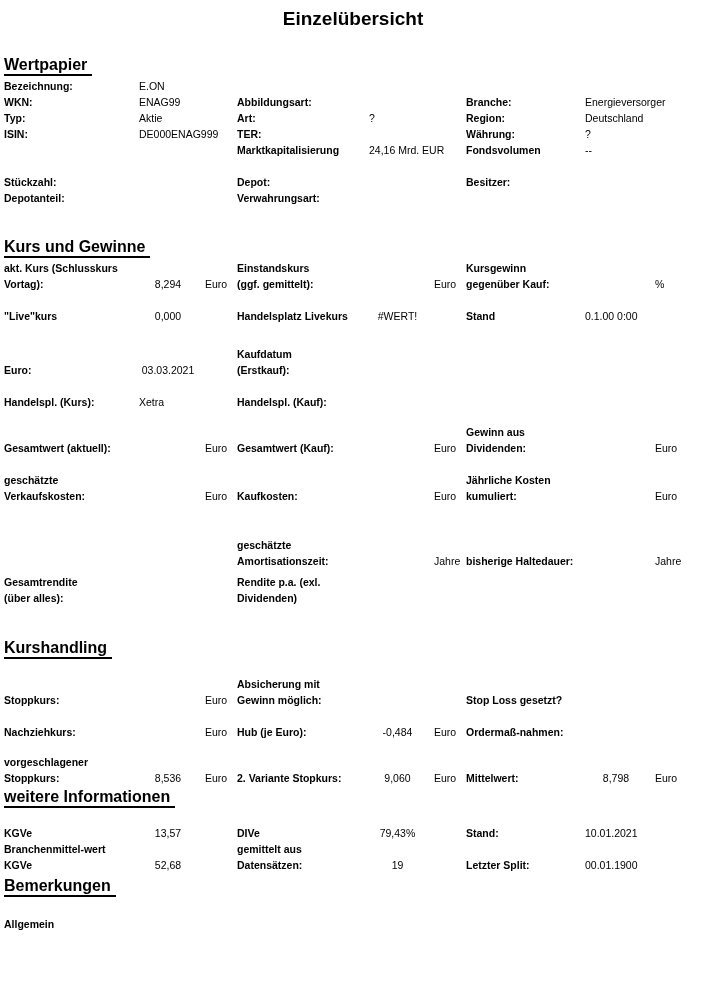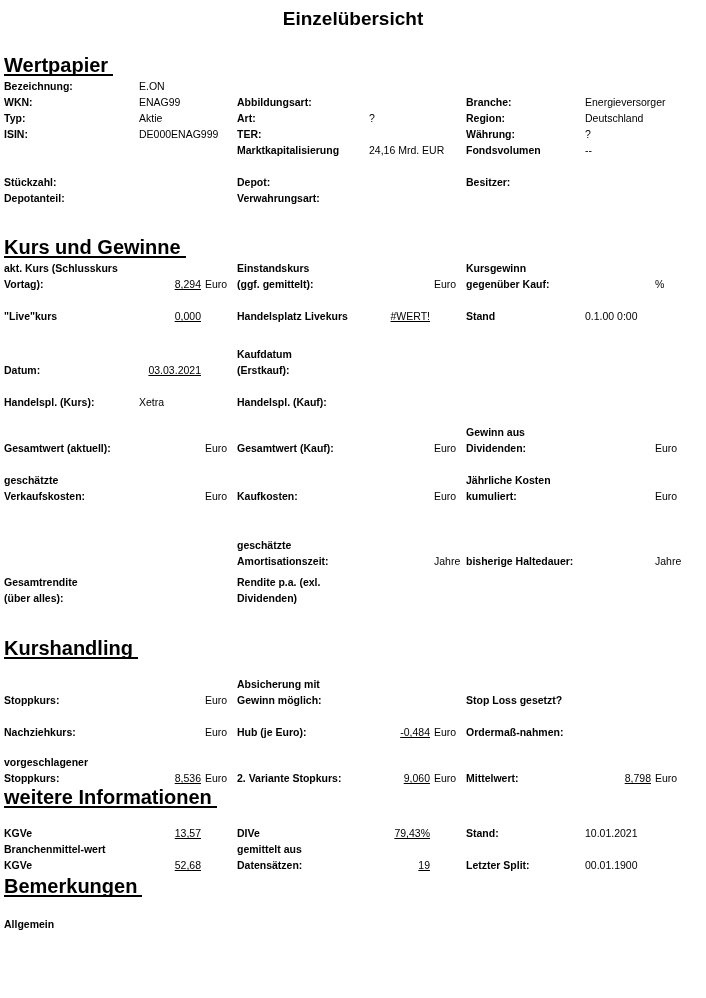--- a/index.html
+++ b/index.html
@@ -10,31 +10,31 @@
     font-size: 10.5px; line-height: 16px;
     overflow: hidden;
   }
   .page { padding: 8px 12px 0 4px; width: 706px; }
   .title {
     width: 698px; text-align: center; font-weight: bold;
     font-size: 19px; line-height: 22px;
   }
   .hblk { height: 20px; }
   .sec-heading {
-    display: inline-block; font-weight: bold; font-size: 20px; line-height: 18px;
+    display: inline-block; font-weight: bold; font-size: 16px; line-height: 18px;
     border-bottom: 2px solid #000; padding-right: 5px;
   }
   .row {
     display: grid;
     grid-template-columns: 131px 66px 27px 9px 128px 65px 27px 9px 115px 70px 27px;
     align-items: end;
   }
   .c { white-space: nowrap; }
   .lbl { font-weight: bold; }
-  .num { text-align: right; text-decoration: underline; }
+  .num { text-align: center; }
   .unit { padding-left: 4px; }
   .lft { text-align: left; padding-left: 4px; }
   .c1{grid-column:1}.c2{grid-column:2}.c3{grid-column:3}.c5{grid-column:5}
   .c6{grid-column:6}.c7{grid-column:7}.c9{grid-column:9}.c10{grid-column:10}.c11{grid-column:11}
   .note { font-style: italic; }
   .mt2{margin-top:2px}.mt4{margin-top:4px}.mt11{margin-top:5px}.mt14{margin-top:14px}
   .mt16{margin-top:16px}.mt17{margin-top:17px}.mt19{margin-top:19px}.mt22{margin-top:22px}
   .mt26{margin-top:26px}.mt32{margin-top:32px}.mt33{margin-top:33px}
 </style>
 </head>
@@ -116,21 +116,21 @@
   <div class="row mt16">
     <div class="c c1 lbl">"Live"kurs</div>
     <div class="c c2 num">0,000</div>
     <div class="c c5 lbl">Handelsplatz Livekurs</div>
     <div class="c c6 num">#WERT!</div>
     <div class="c c9 lbl">Stand</div>
     <div class="c c10 lft">0.1.00 0:00</div>
   </div>
 
   <div class="row mt22">
-    <div class="c c1 lbl">Datum:</div>
+    <div class="c c1 lbl">Euro:</div>
     <div class="c c2 num">03.03.2021</div>
     <div class="c c5 lbl">
       <div>Kaufdatum</div>
         <div>(Erstkauf):</div>
     </div>
   </div>
 
   <div class="row mt16">
     <div class="c c1 lbl">Handelspl. (Kurs):</div>
     <div class="c c2 lft">Xetra</div>

